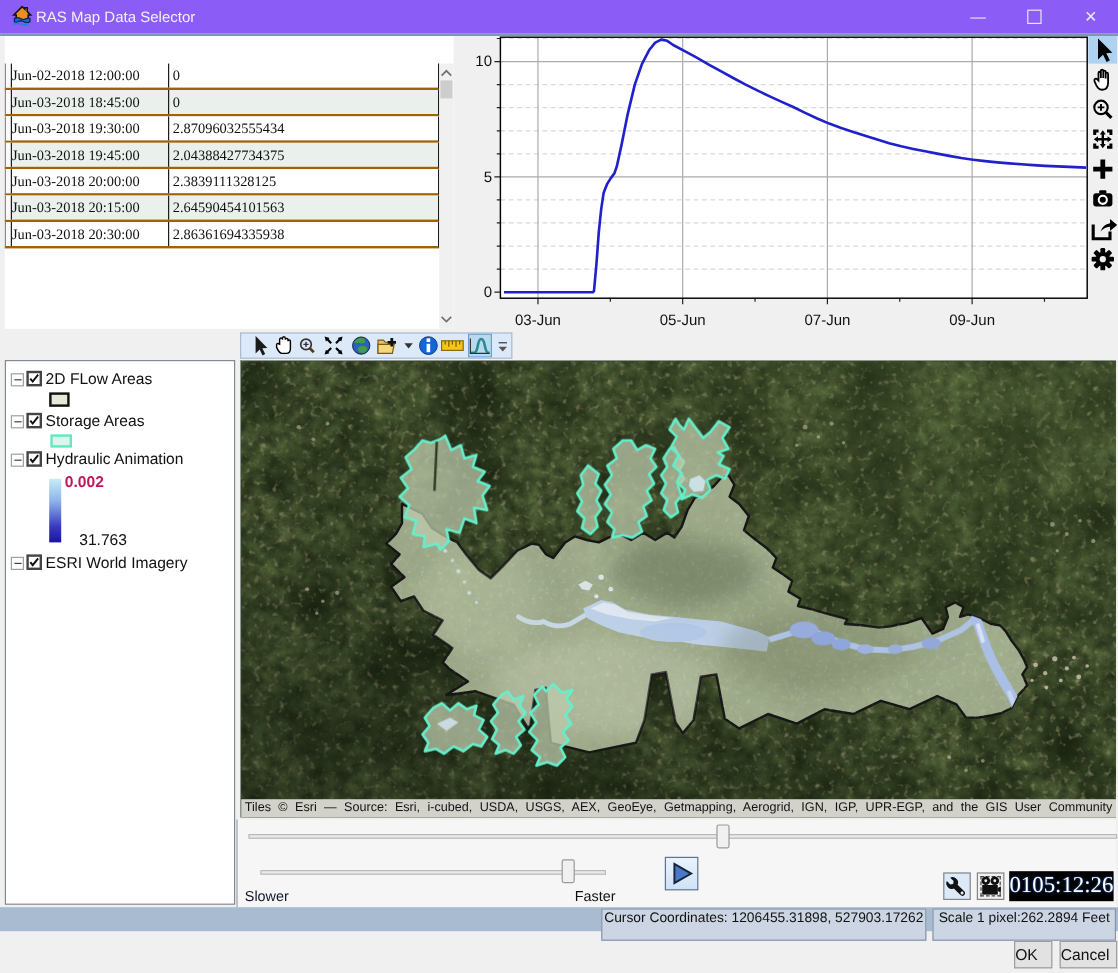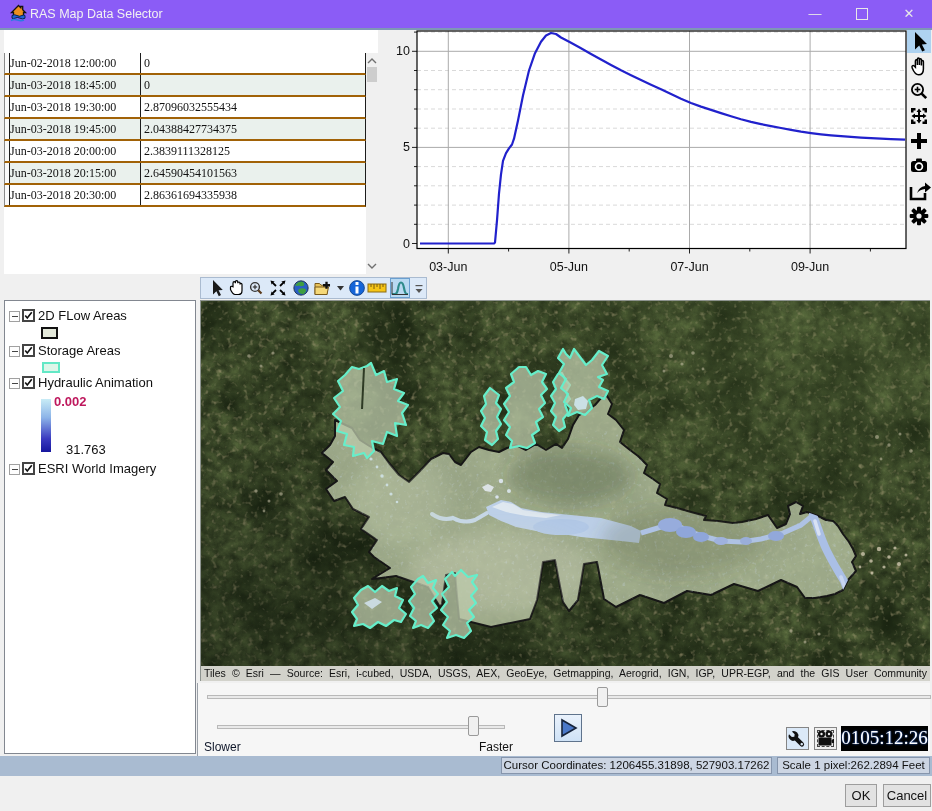--- a/index.html
+++ b/index.html
@@ -47,23 +47,23 @@
   .track{position:absolute;height:2px;background:#e9e9e9;border:1px solid #b9b9b9;}
   .thumb{position:absolute;width:11px;height:20px;background:#f0f0f0;border:1px solid #9a9a9a;border-radius:2px;box-sizing:border-box;}
   #lblslower{position:absolute;left:6px;top:57px;font-size:12px;color:#0f172a;}
   #lblfaster{position:absolute;left:281px;top:57px;font-size:12px;color:#111;}
   #playbtn{position:absolute;left:356px;top:31px;width:28px;height:28px;background:linear-gradient(#eaf2fc,#cfe2f6);border:1px solid #5f738c;box-sizing:border-box;}
   #wrenchbtn{position:absolute;left:588px;top:44px;width:23px;height:23px;background:#dbe9f8;border:1px solid #858585;box-sizing:border-box;}
   #cambtn{position:absolute;left:616px;top:44px;width:23px;height:23px;background:#f0f0f0;border:1px solid #858585;box-sizing:border-box;}
   #timer{position:absolute;left:643px;top:43px;width:87px;height:25px;background:#000;color:#fff;font-family:"Liberation Serif",serif;font-size:19px;letter-spacing:0px;text-align:center;line-height:24px;text-shadow:0 0 2px #3377ff;}
   
   #status{left:0;top:756px;width:932px;height:20px;background:#a9bbd1;}
-  .spanel{position:absolute;top:1px;height:17px;background:#ccd5e3;border:1px solid #8695ac;box-sizing:border-box;font-size:11.5px;color:#111;text-align:center;line-height:14px;white-space:nowrap;overflow:hidden;}
-  
-  .btn{position:absolute;top:784px;height:23px;background:#e2e2e2;border:1px solid #9d9d9d;box-sizing:border-box;font-size:13px;color:#111;text-align:center;line-height:21px;}
+  .spanel{position:absolute;top:1px;height:27px;background:#ccd5e3;border:1px solid #8695ac;box-sizing:border-box;font-size:11.5px;color:#111;text-align:center;line-height:14px;white-space:nowrap;overflow:hidden;}
+  
+  .btn{position:absolute;top:784px;height:23px;background:#e2e2e2;border:1px solid #9d9d9d;box-sizing:border-box;font-size:13px;color:#111;line-height:21px;}
 </style>
 </head>
 <body>
 <div class="abs" id="titlebar">
   <svg class="abs" style="left:9px;top:4px" width="20" height="20" viewBox="0 0 20 20">
     <path d="M9.5,1.5 L2.5,8.5 L4.5,8.5 L4.5,13 L14.5,13 L14.5,8.5 L16.5,8.5 L13.7,5.7 L13.7,2.5 L11.7,2.5 L11.7,3.7 Z" fill="#ec8f1f" stroke="#131313" stroke-width="1.3"></path>
     <path d="M3,11.5 Q5.5,10 8,11.5 Q10.5,13 13,11.5 Q14.5,10.7 16,11.5 L16,14.2 Q13.5,15.7 11,14.2 Q8.5,12.7 6,14.2 Q4.5,15 3,14.2 Z" fill="#1e62d8" stroke="#0a2550" stroke-width="1"></path>
     <path d="M2,16.5 Q5,14.8 8.5,16 Q12,17.2 15,16" fill="none" stroke="#2a7de0" stroke-width="1.6"></path>
   </svg>
   <span class="title">RAS Map Data Selector</span>

